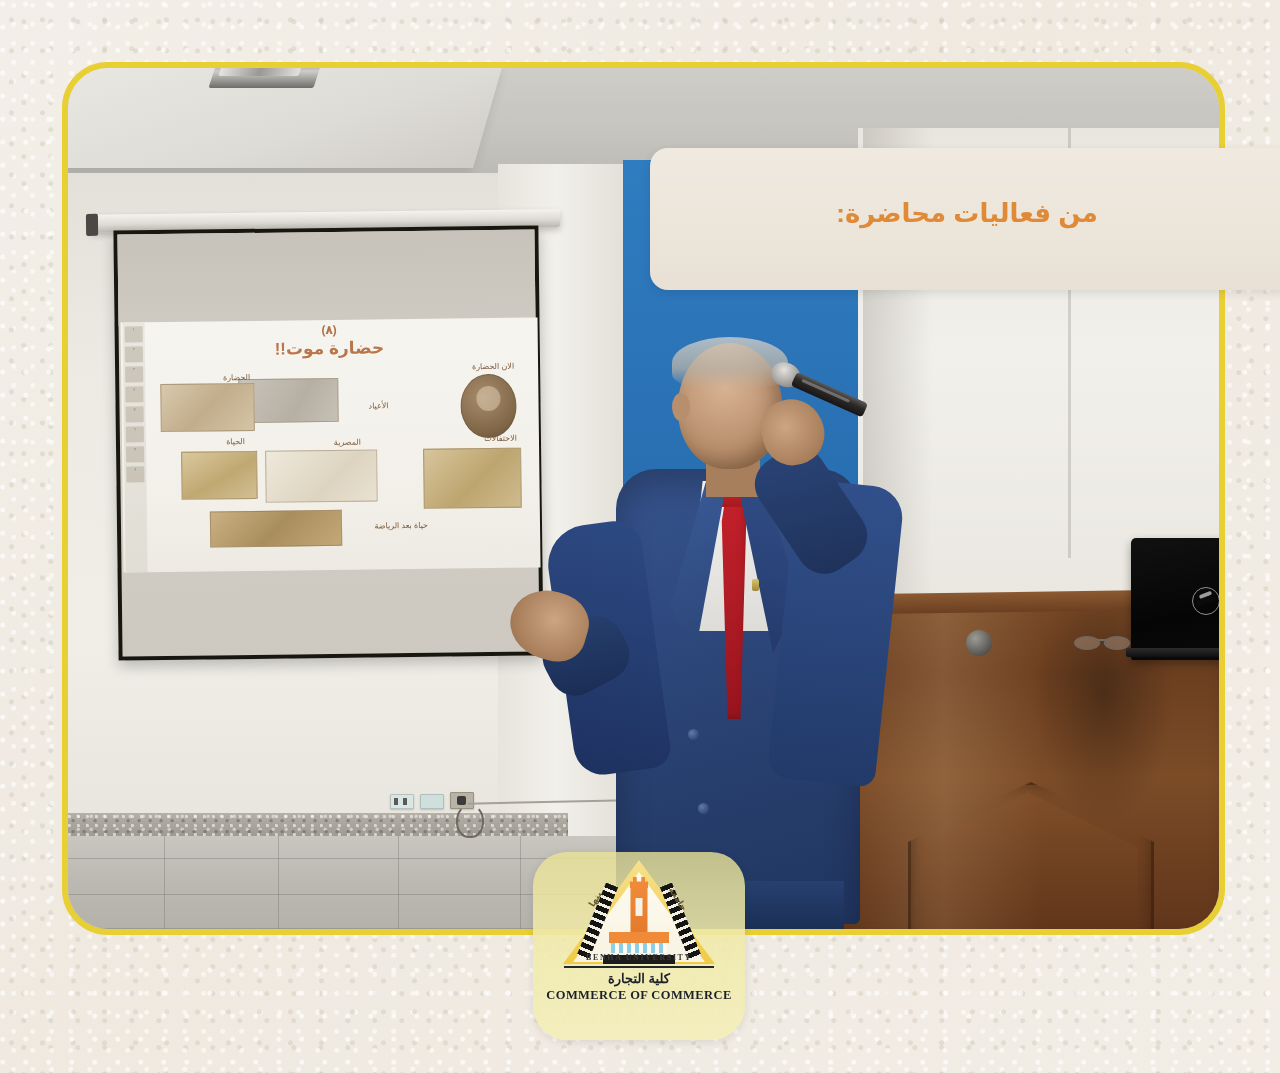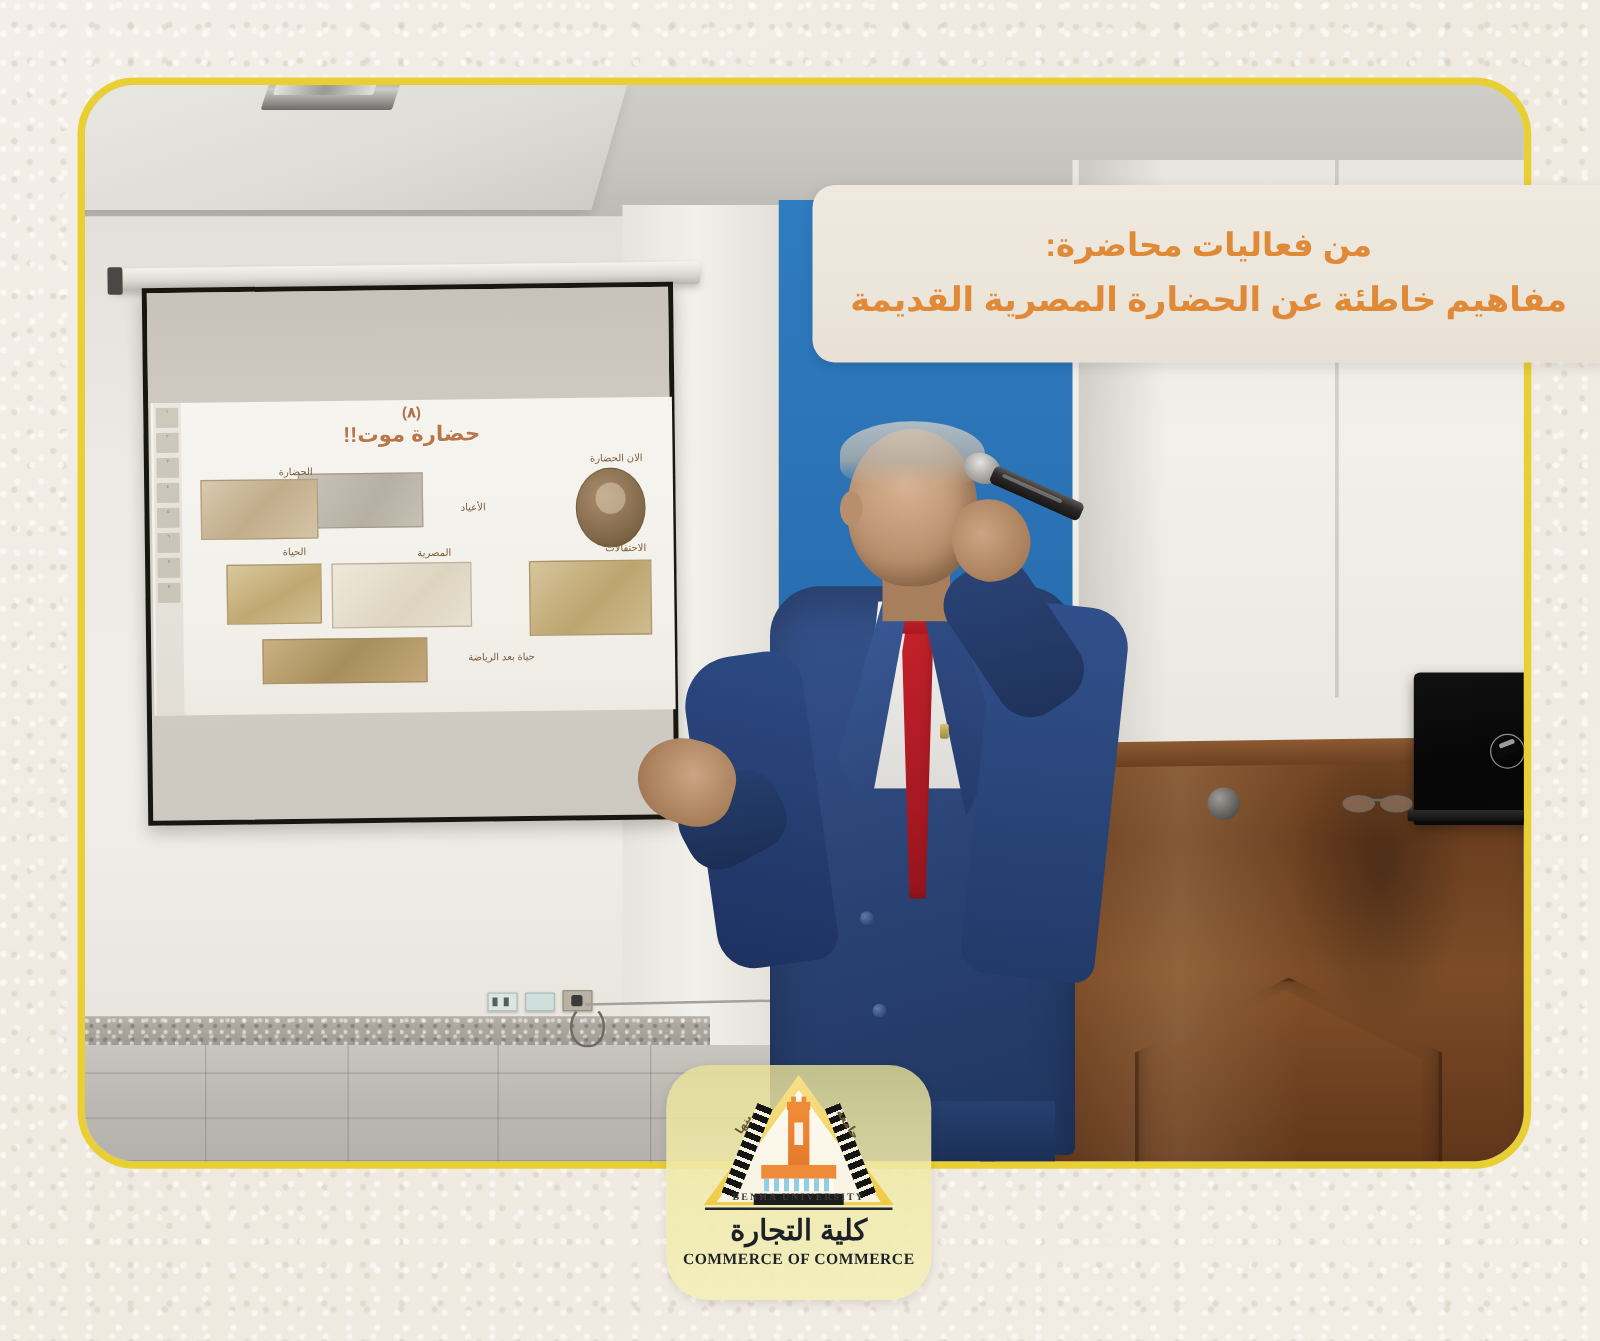--- a/index.html
+++ b/index.html
@@ -500,21 +500,21 @@
   }
   .crest-ar-l,.crest-ar-r{
     position:absolute;top:34px;font-size:9px;color:#6a5a32;font-weight:bold;
   }
   .crest-ar-l{left:24px;transform:rotate(-58deg);}
   .crest-ar-r{right:24px;transform:rotate(58deg);}
   .logo-rule{
     width:150px;height:1.6px;background:#23272e;margin:2px 0 3px;
   }
   .logo-ar{
-    font-size:23px;font-weight:bold;color:#1c2128;letter-spacing:2px;
+    font-size:13px;font-weight:bold;color:#1c2128;letter-spacing:2px;
     font-family:"Liberation Sans",sans-serif;direction:rtl;text-align:center;
   }
   .logo-en{
     font-size:12.5px;font-weight:bold;color:#1c2128;letter-spacing:.4px;
     font-family:"Liberation Serif",serif;margin-top:2px;
   }
 </style>
 </head>
 <body>
 
@@ -641,21 +641,20 @@
       <div class="forearm-left"></div>
       <div class="cuff-l"></div>
       <div class="hand-left"></div>
     </div>
 
   </div>
 </div>
 
 <div id="title-banner">
   <div class="banner-line l1">من فعاليات محاضرة:</div>
-  <div class="banner-line l2">مفاهيم خاطئة عن الحضارة المصرية القديمة</div>
 </div>
 
 <div id="logo-badge">
   <div class="crest">
     <div class="crest-tri"></div>
     <div class="crest-tri-inner"></div>
     <div class="crest-wheat-l"></div>
     <div class="crest-wheat-r"></div>
     <div class="crest-obelisk"></div>
     <div class="crest-cross"></div>

